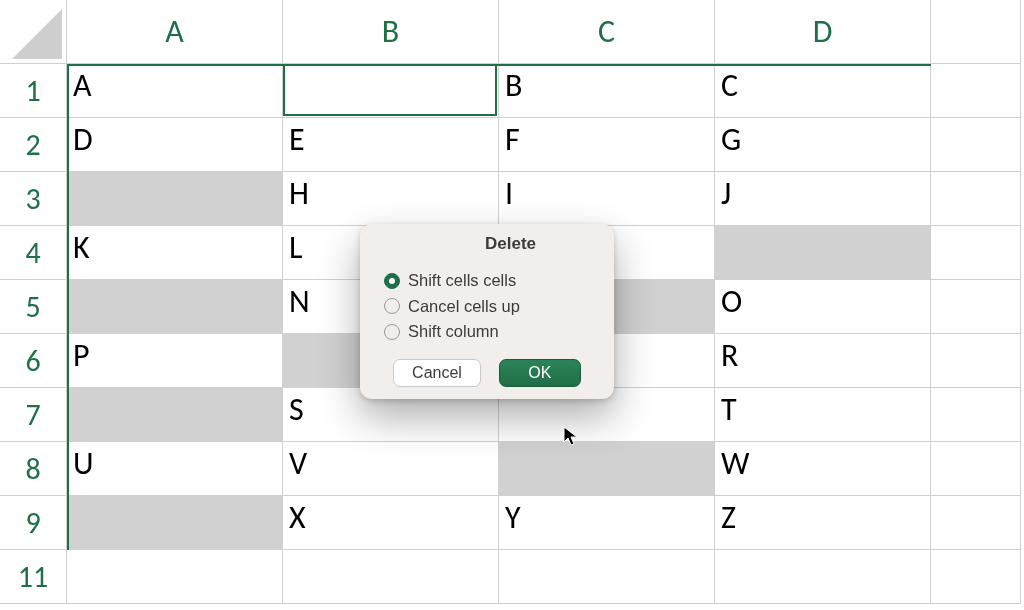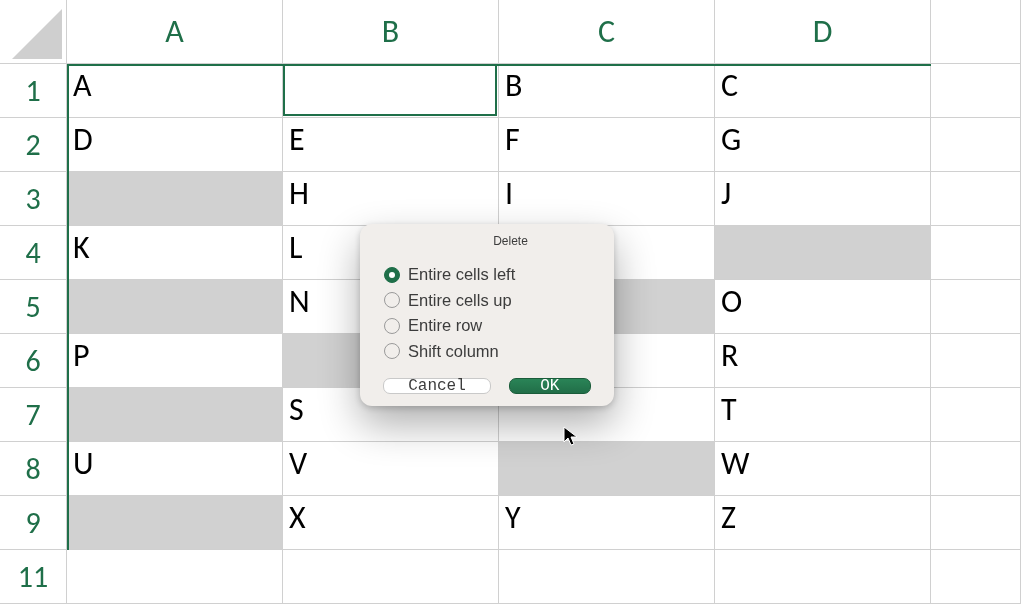--- a/index.html
+++ b/index.html
@@ -119,22 +119,22 @@
       top: 224px;
       width: 254px;
       background: #f1eeeb;
       border-radius: 12px;
       box-shadow: 0 18px 40px rgba(0,0,0,0.32), 0 2px 6px rgba(0,0,0,0.18);
       padding: 10px 0 12px 0;
       font-family: -apple-system, "Helvetica Neue", Arial, sans-serif;
     }
     .dialog-title {
       text-align: center;
-      font-weight: 400;
-      font-size: 12px;
+      font-weight: 700;
+      font-size: 17px;
       color: #3c3c3c;
       padding-bottom: 14px;
       padding-left: 47px;
     }
     .radio-list {
       padding: 0 18px 14px 24px;
     }
     .radio-item {
       display: flex;
       align-items: center;
@@ -160,29 +160,28 @@
       width: 6px; height: 6px;
       border-radius: 50%;
       background: #fff;
     }
     .dialog-buttons {
       display: flex;
       gap: 18px;
       justify-content: center;
     }
     .btn {
-      height: 16px;
+      height: 28px;
       border-radius: 7px;
       font-size: 16px;
       display: inline-flex;
       align-items: center;
       justify-content: center;
-      padding: 0 24px;
+      padding: 0 18px;
       cursor: pointer;
-      font-family: Liberation Mono, monospace;
     }
     .btn-cancel {
       background: #fff;
       color: #3c3c3c;
       border: 1px solid #c9c9c9;
       min-width: 82px;
     }
     .btn-ok {
       background: linear-gradient(#2a8457, #216e48);
       color: #fff;
@@ -306,29 +305,25 @@
 
   <div class="active-outline" id="active-outline" style="left: 283px; top: 64px; width: 214px; height: 52px;"></div>
 
   <div class="dialog-wrap">
     <div class="dialog-title">Delete</div>
     <div class="radio-list" id="radio-list">
         <div class="radio-item">
           <span class="radio selected">
             <span class="dot"></span>
           </span>
-          <span>Entire cells left</span>
+          <span>Shift cells cells</span>
         </div>
         <div class="radio-item">
           <span class="radio"></span>
-          <span>Entire cells up</span>
-        </div>
-        <div class="radio-item">
-          <span class="radio"></span>
-          <span>Entire row</span>
+          <span>Cancel cells up</span>
         </div>
         <div class="radio-item">
           <span class="radio"></span>
           <span>Shift column</span>
         </div>
       </div>
     <div class="dialog-buttons">
       <div class="btn btn-cancel">Cancel</div>
       <div class="btn btn-ok">OK</div>
     </div>

